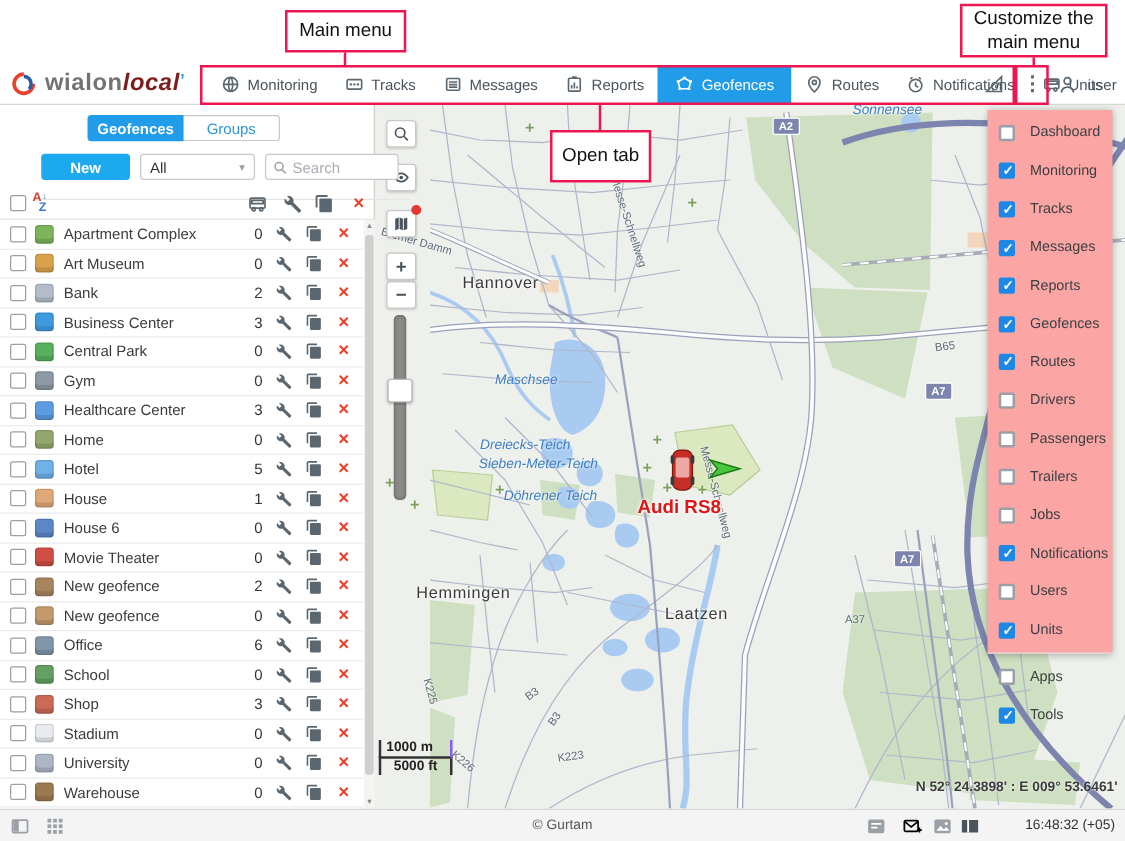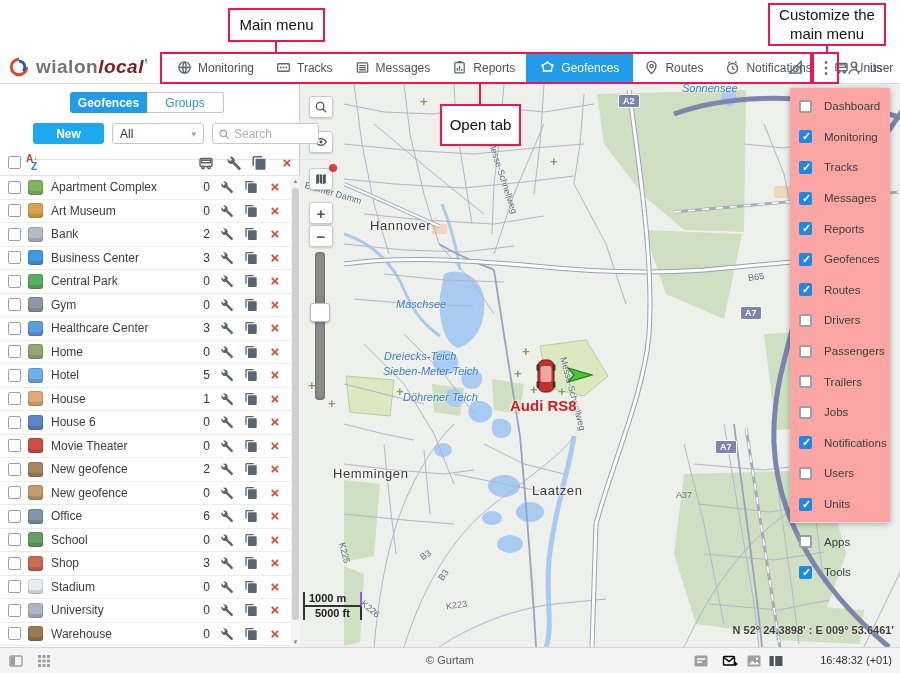--- a/index.html
+++ b/index.html
@@ -863,21 +863,21 @@
     </svg>
   <svg class="fic" style="left:722px">
       <use href="#i-mailp"></use>
     </svg>
   <svg class="fic" style="left:746px">
       <use href="#i-img"></use>
     </svg>
   <svg class="fic" style="left:768px;fill:#4a545e">
       <use href="#i-layout"></use>
     </svg>
-  <div id="time">16:48:32 (+01)</div>
+  <div id="time">16:48:32 (+05)</div>
 </div>
 
 <div class="ann-frame" style="left:160px;top:52px;width:652px;height:32px"></div>
 <div class="ann-frame" style="left:812px;top:52px;width:27px;height:32px"></div>
 <div class="ann-box" style="left:228px;top:8px;width:97px;height:34px">
     <span>Main menu</span>
   </div>
 <div class="ann-line" style="left:275px;top:42px;width:2px;height:10px"></div>
 <div class="ann-box" style="left:768px;top:3px;width:118px;height:43px">
     <span>Customize the</span>

